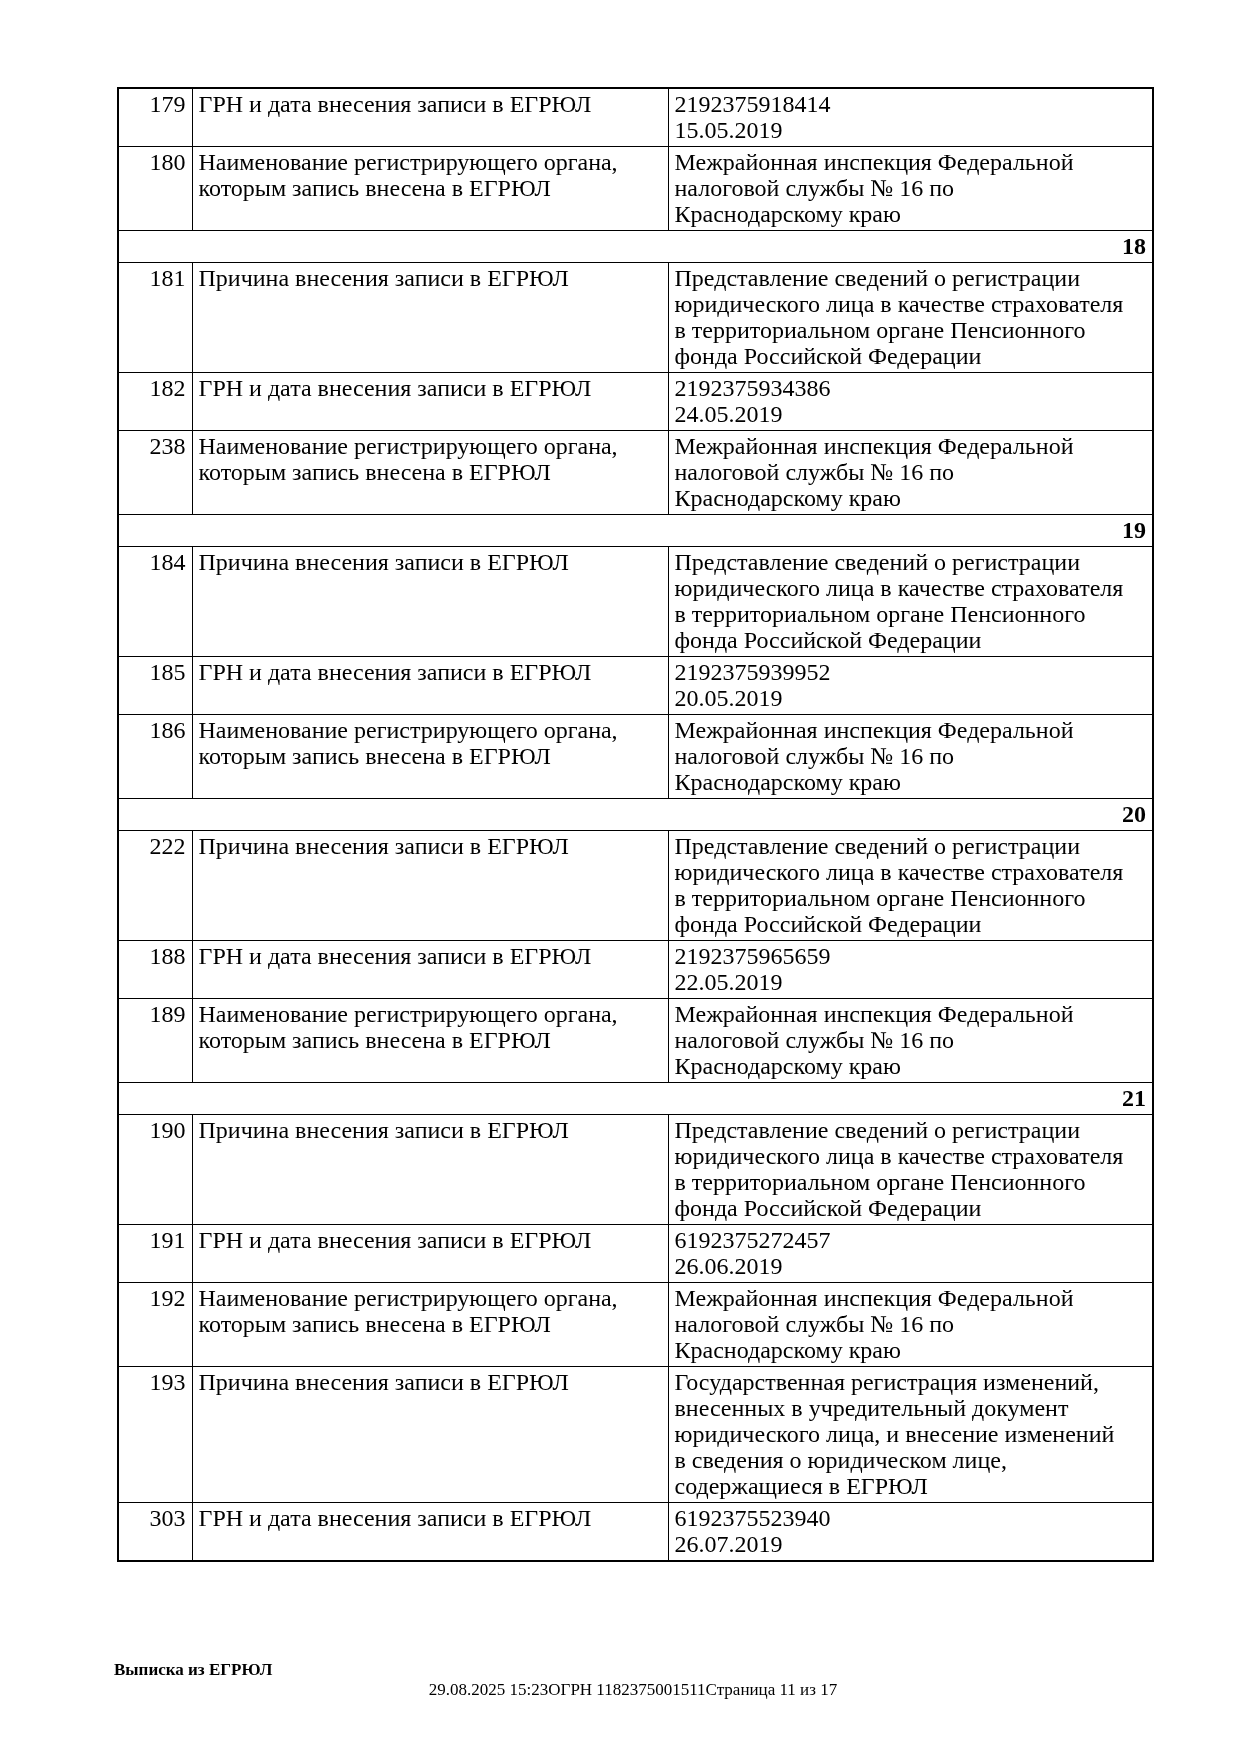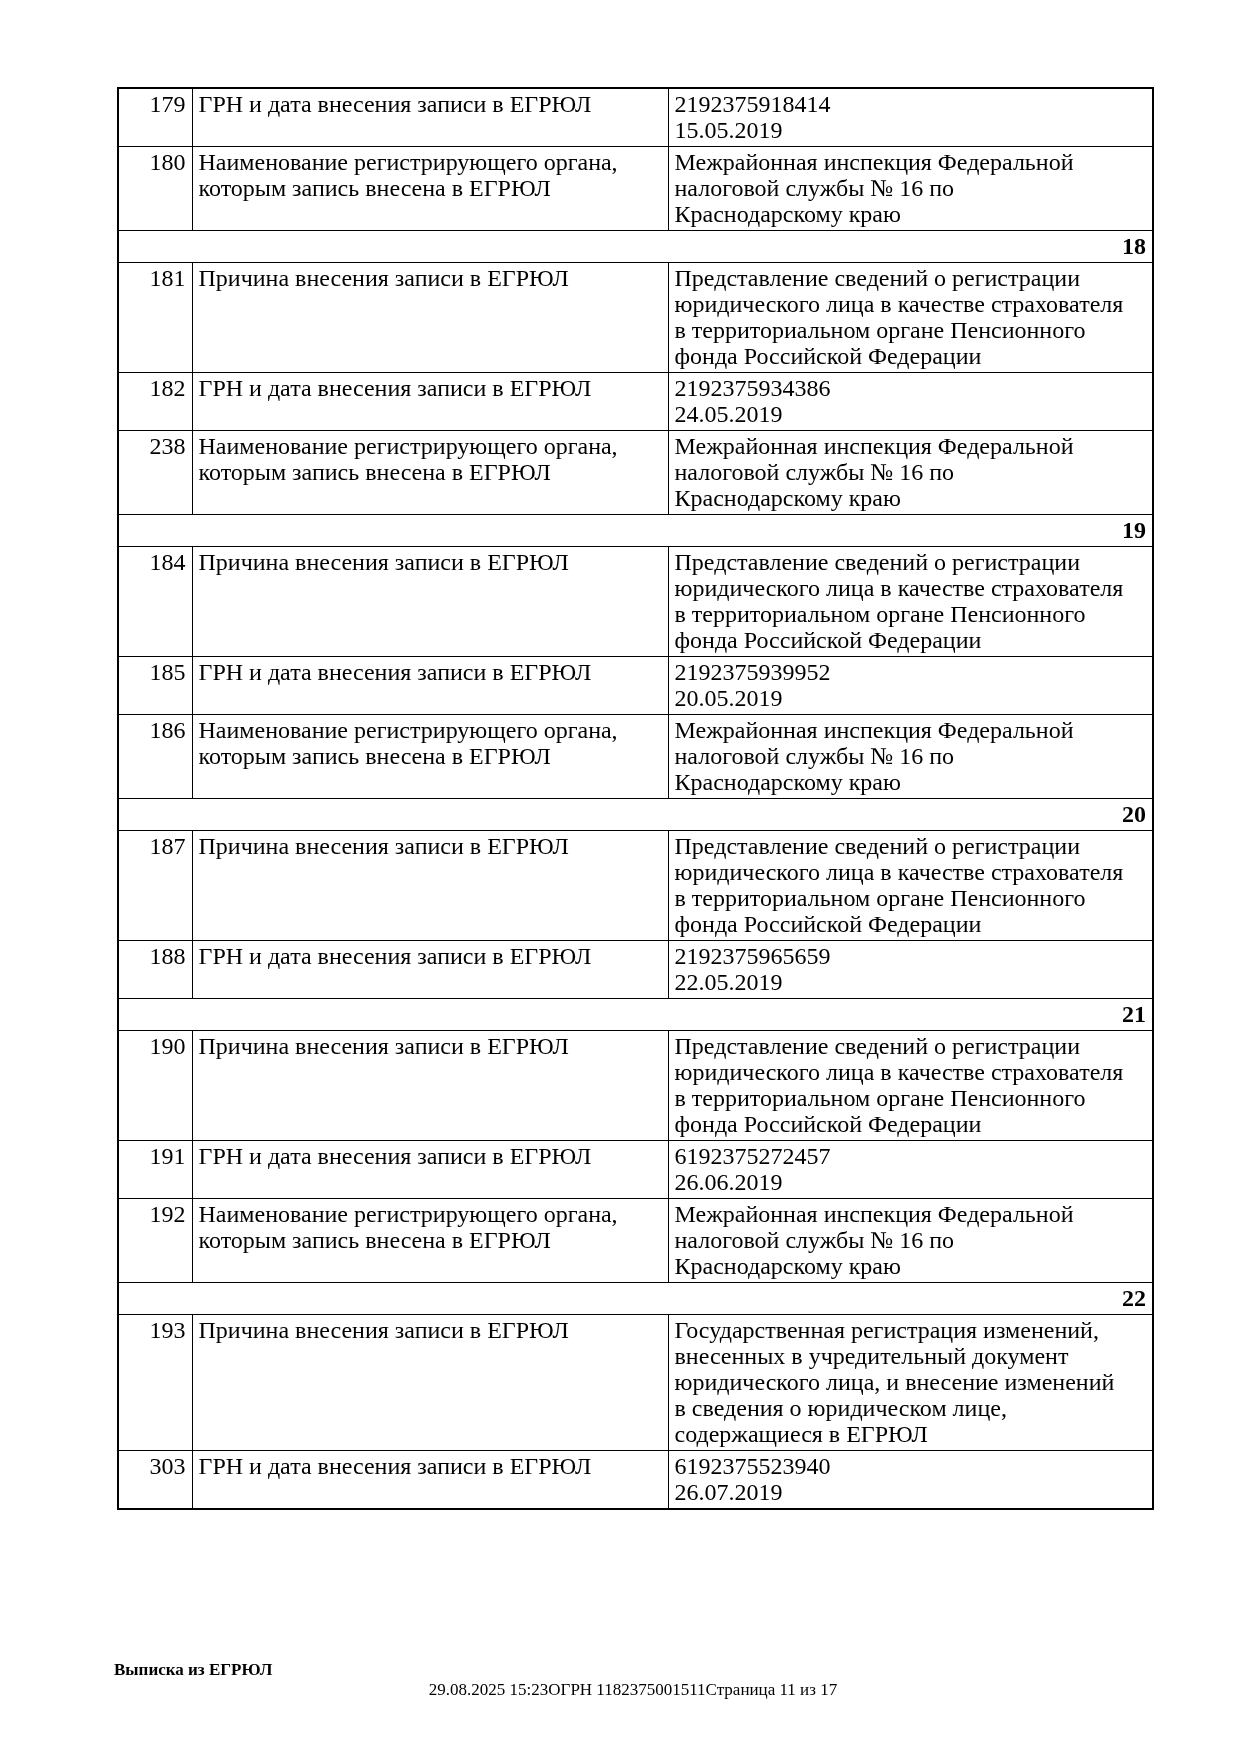--- a/index.html
+++ b/index.html
@@ -132,34 +132,42 @@
           <td class="label-cell">Наименование регистрирующего органа,
 которым запись внесена в ЕГРЮЛ</td>
           <td class="value-cell">Межрайонная инспекция Федеральной
 налоговой службы № 16 по
 Краснодарскому краю</td>
         </tr>
         <tr>
           <td colspan="3" class="section-cell">20</td>
         </tr>
         <tr>
-          <td class="num-cell">187</td>
+          <td class="num-cell">222</td>
           <td class="label-cell">Причина внесения записи в ЕГРЮЛ</td>
           <td class="value-cell">Представление сведений о регистрации
 юридического лица в качестве страхователя
 в территориальном органе Пенсионного
 фонда Российской Федерации</td>
         </tr>
         <tr>
           <td class="num-cell">188</td>
           <td class="label-cell">ГРН и дата внесения записи в ЕГРЮЛ</td>
           <td class="value-cell">2192375965659
 22.05.2019</td>
         </tr>
         <tr>
+          <td class="num-cell">189</td>
+          <td class="label-cell">Наименование регистрирующего органа,
+которым запись внесена в ЕГРЮЛ</td>
+          <td class="value-cell">Межрайонная инспекция Федеральной
+налоговой службы № 16 по
+Краснодарскому краю</td>
+        </tr>
+        <tr>
           <td colspan="3" class="section-cell">21</td>
         </tr>
         <tr>
           <td class="num-cell">190</td>
           <td class="label-cell">Причина внесения записи в ЕГРЮЛ</td>
           <td class="value-cell">Представление сведений о регистрации
 юридического лица в качестве страхователя
 в территориальном органе Пенсионного
 фонда Российской Федерации</td>
         </tr>
@@ -169,23 +177,20 @@
           <td class="value-cell">6192375272457
 26.06.2019</td>
         </tr>
         <tr>
           <td class="num-cell">192</td>
           <td class="label-cell">Наименование регистрирующего органа,
 которым запись внесена в ЕГРЮЛ</td>
           <td class="value-cell">Межрайонная инспекция Федеральной
 налоговой службы № 16 по
 Краснодарскому краю</td>
-        </tr>
-        <tr>
-          <td colspan="3" class="section-cell">22</td>
         </tr>
         <tr>
           <td class="num-cell">193</td>
           <td class="label-cell">Причина внесения записи в ЕГРЮЛ</td>
           <td class="value-cell">Государственная регистрация изменений,
 внесенных в учредительный документ
 юридического лица, и внесение изменений
 в сведения о юридическом лице,
 содержащиеся в ЕГРЮЛ</td>
         </tr>

